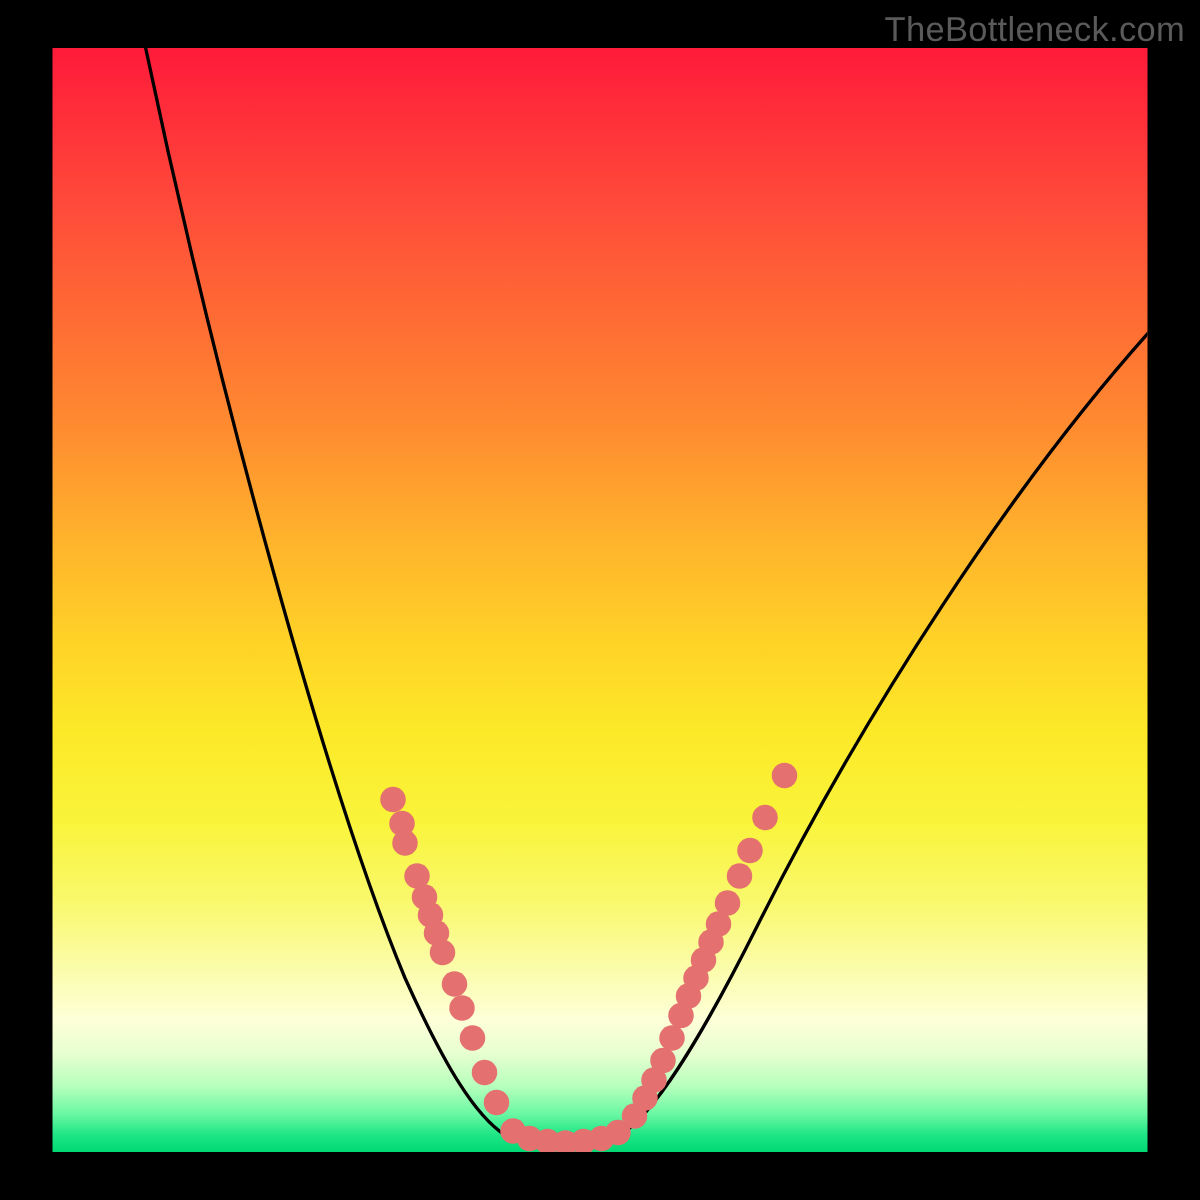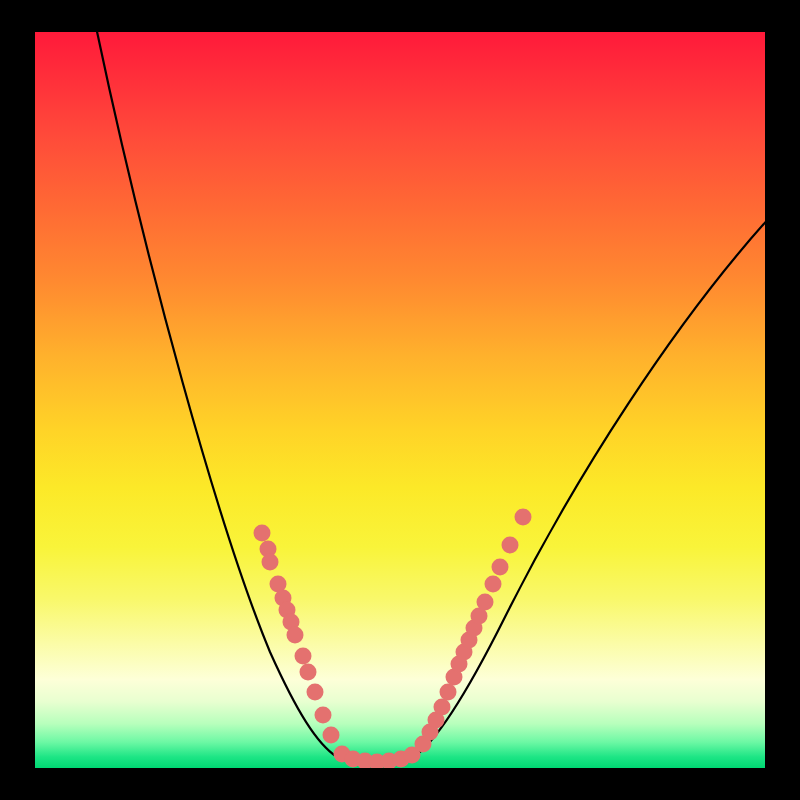--- a/index.html
+++ b/index.html
@@ -70,20 +70,21 @@
   }
   .dot {
     fill: #e4716f;
     stroke: none;
   }
 </style>
 </head>
 <body>
 
 <div class="frame">
+  <div class="watermark">TheBottleneck.com</div>
   <div class="plot">
     <svg class="curve" viewBox="0 0 730 736" preserveAspectRatio="none">
       <path class="curve-path" d="M 60 -10 C 110 230, 185 500, 235 620 C 262 680, 282 712, 302 725 L 320 730"></path>
       <path class="curve-path" d="M 302 725 C 320 732, 360 732, 378 725"></path>
       <path class="curve-path" d="M 378 725 C 400 712, 430 665, 470 585 C 540 445, 640 290, 735 185"></path>
       <g id="dots-group">
           <circle cx="227" cy="501" r="8.5" class="dot"></circle>
           <circle cx="233" cy="517" r="8.5" class="dot"></circle>
           <circle cx="235" cy="530" r="8.5" class="dot"></circle>
           <circle cx="243" cy="552" r="8.5" class="dot"></circle>

